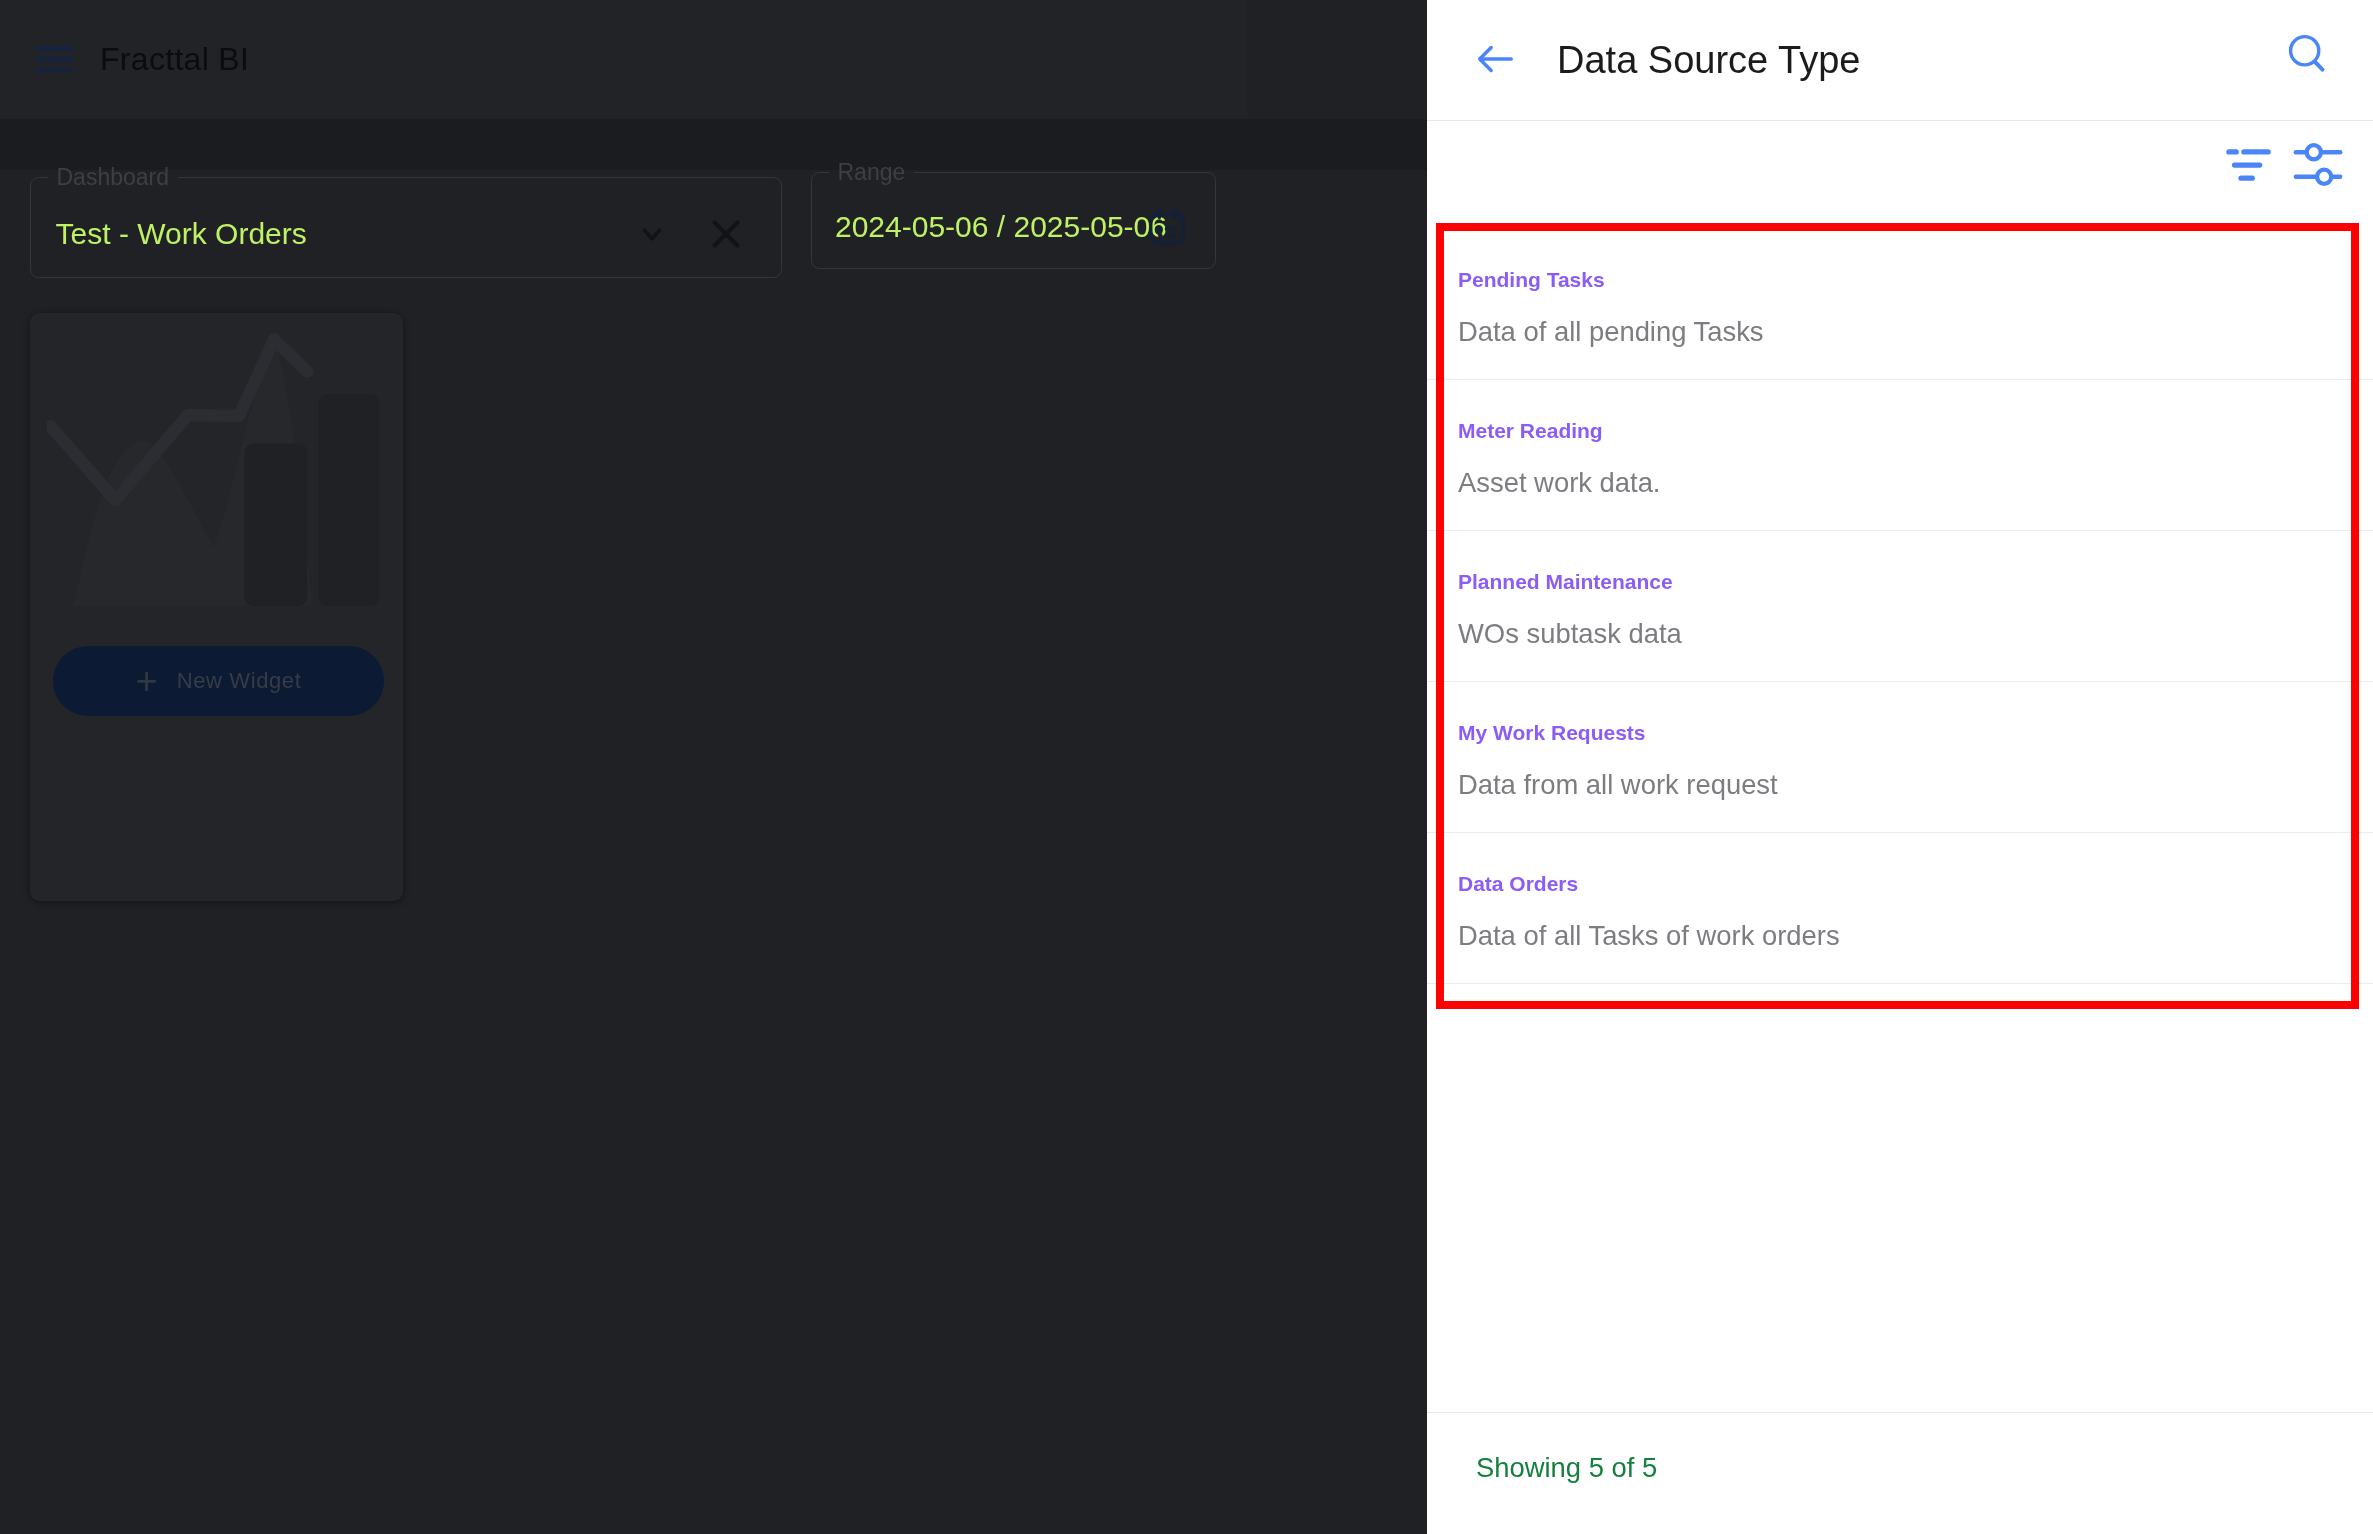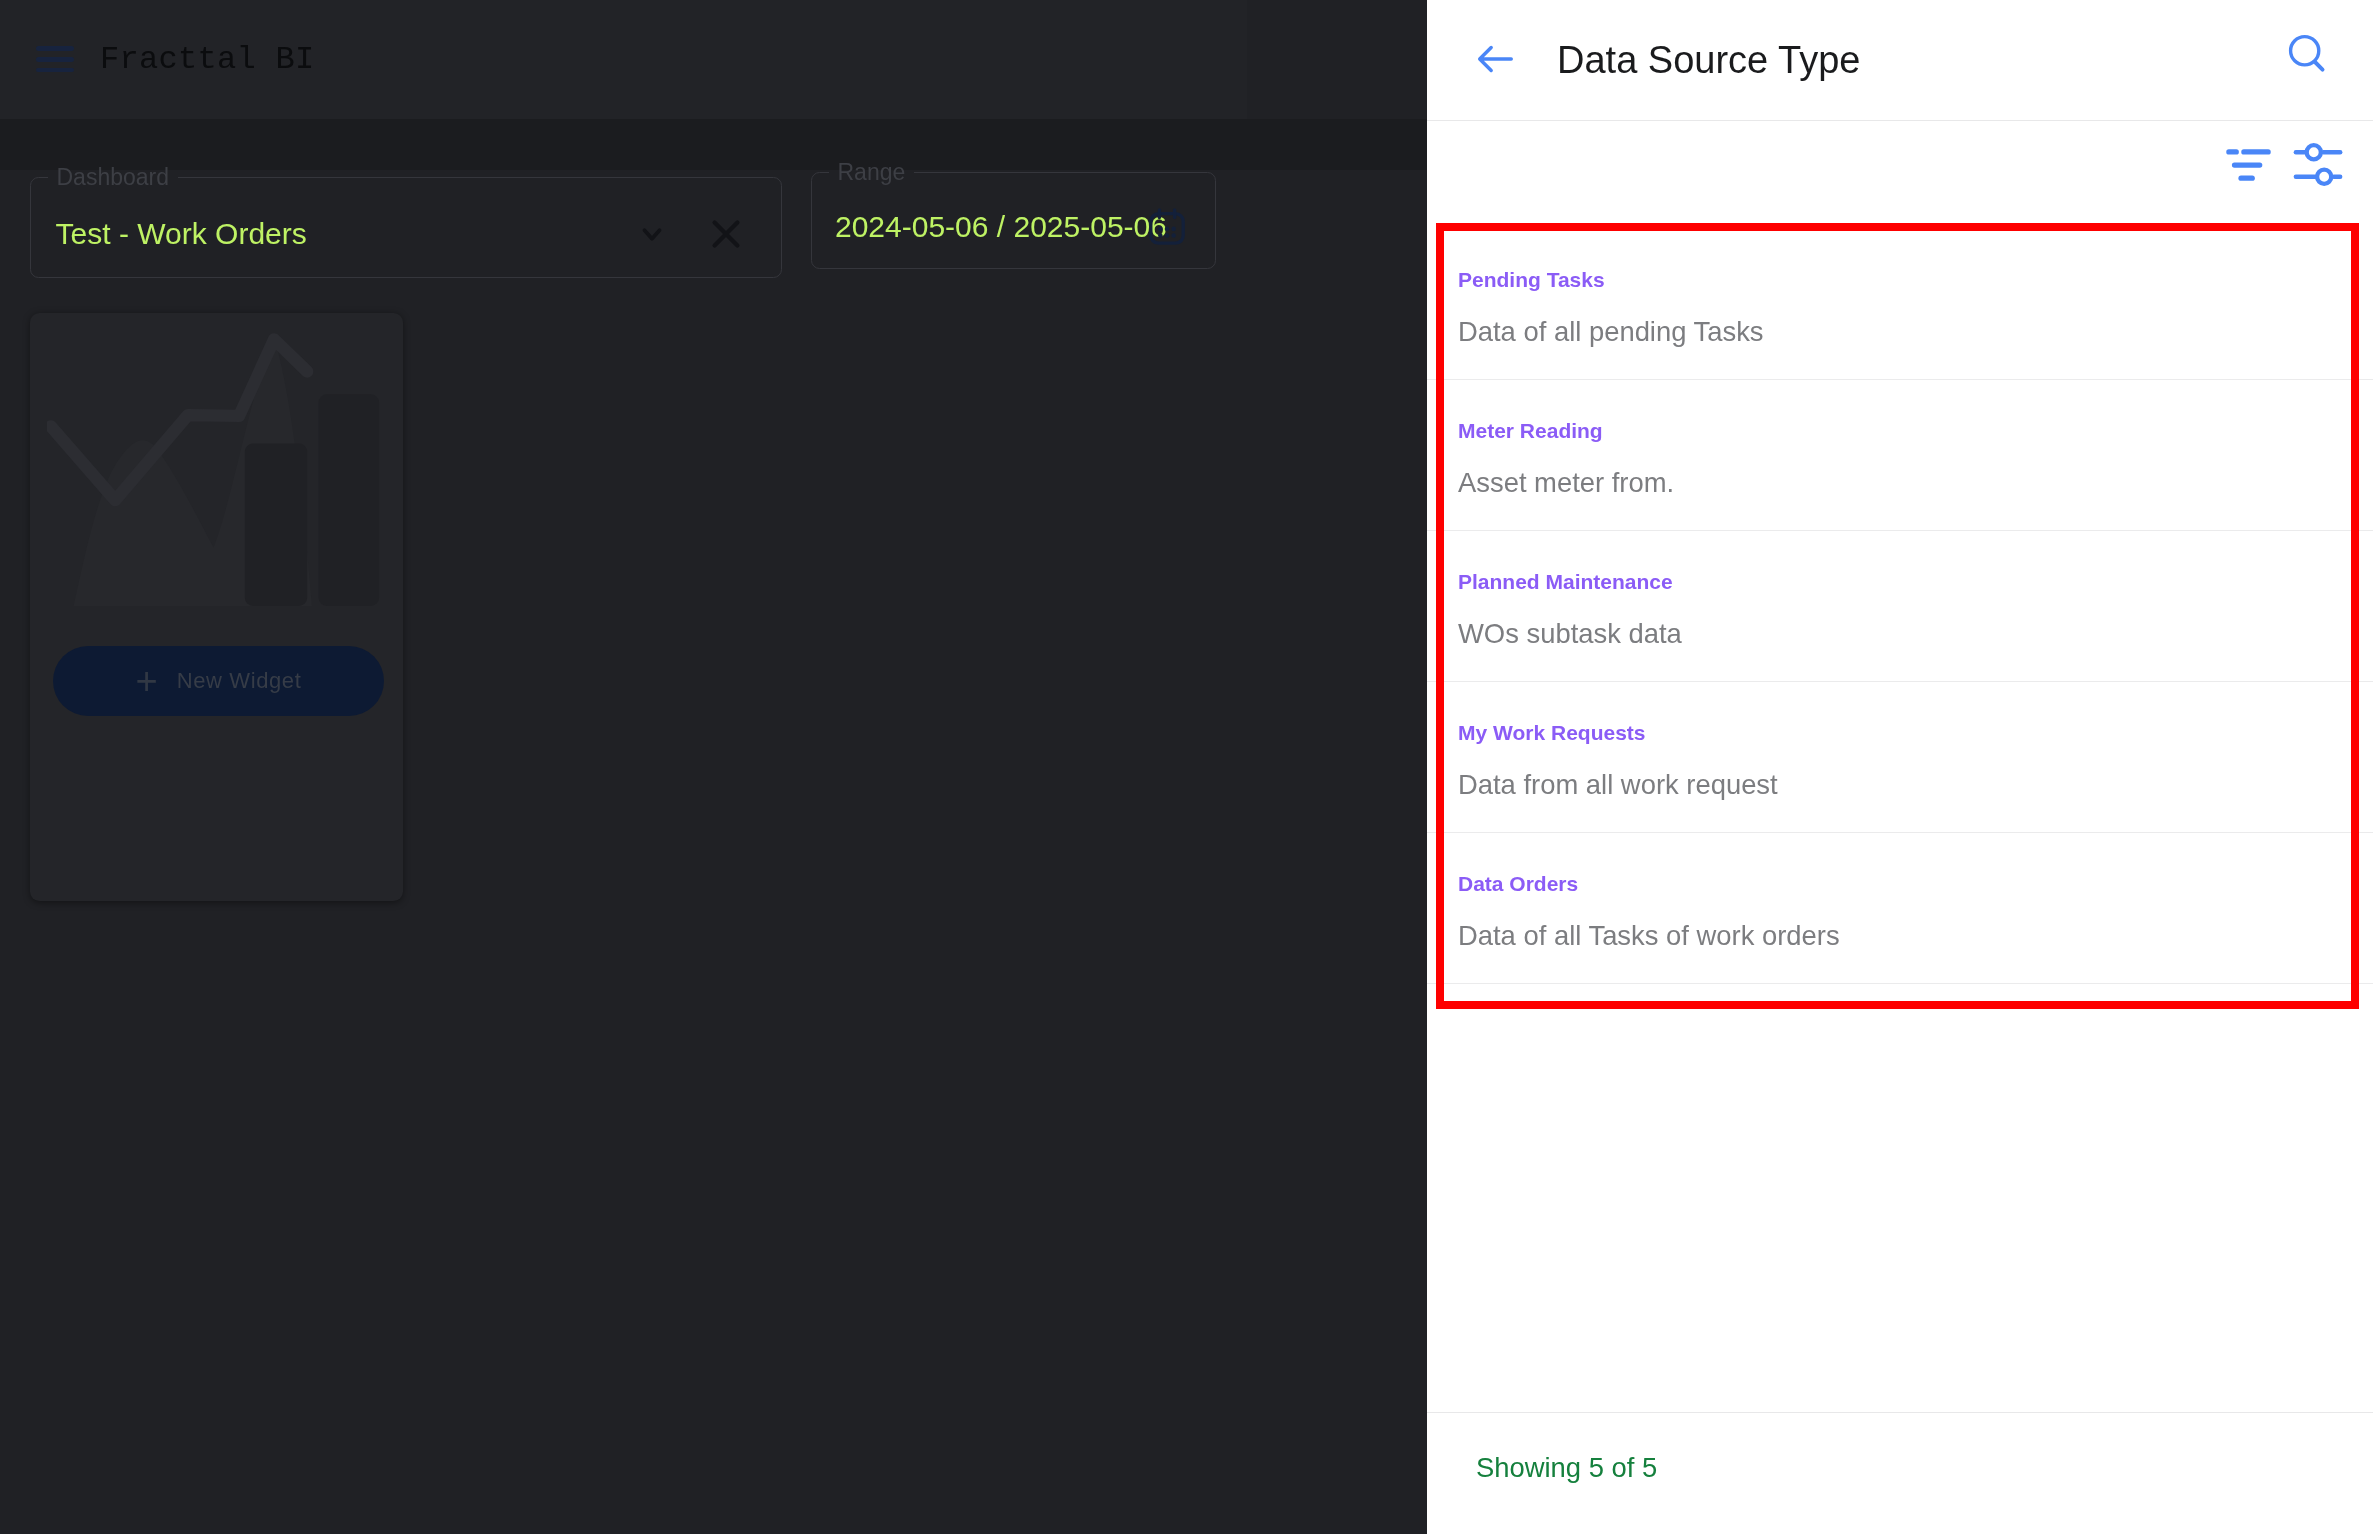--- a/index.html
+++ b/index.html
@@ -9,21 +9,21 @@
   *{margin:0;padding:0;box-sizing:border-box;}
   html,body{width:2373px;height:1535px;}
   body{
     font-family:"Liberation Sans","DejaVu Sans",sans-serif;
     background:#202125;
     position:relative;
     overflow:hidden;
   }
   
   .left-pane{position:absolute;left:0;top:0;width:1427px;height:1535px;background:#202125;}
-  .topbar{position:absolute;left:0;top:0;width:1247px;height:119px;background:#222327;font-family:Liberation Mono, monospace;}
+  .topbar{position:absolute;left:0;top:0;width:1247px;height:119px;background:#222327;}
   .hamburger{position:absolute;left:36px;top:46px;width:38px;height:26.5px;cursor:pointer;}
   .hamburger span{display:block;width:38px;height:4.7px;border-radius:2.8px;background:#17233e;margin-bottom:6.2px;}
   .app-title{position:absolute;left:100px;top:0;height:119px;display:flex;align-items:center;
     font-size:32px;font-weight:500;color:#0b0c0e;letter-spacing:0.3px;}
   .under-strip{position:absolute;left:0;top:119px;width:1427px;height:51px;background:#1b1c1f;}
 
   fieldset.dim-field{position:absolute;border:0.9px solid #35363c;border-radius:8.5px;background:transparent;}
   fieldset.dim-field legend{font-size:23px;color:#3d3f45;padding:0 8.5px;margin-left:17px;line-height:26.5px;}
   .dim-field .field-value{position:absolute;left:0;top:0;width:100%;height:100%;
     display:flex;align-items:center;font-size:30px;color:#bef264;}
@@ -170,21 +170,21 @@
     </svg>
   </span>
 
   <div class="list">
     <div class="row">
       <div class="row-title">Pending Tasks</div>
       <div class="row-subtitle">Data of all pending Tasks</div>
     </div>
     <div class="row">
       <div class="row-title">Meter Reading</div>
-      <div class="row-subtitle">Asset meter from.</div>
+      <div class="row-subtitle">Asset work data.</div>
     </div>
     <div class="row">
       <div class="row-title">Planned Maintenance</div>
       <div class="row-subtitle">WOs subtask data</div>
     </div>
     <div class="row">
       <div class="row-title">My Work Requests</div>
       <div class="row-subtitle">Data from all work request</div>
     </div>
     <div class="row">

